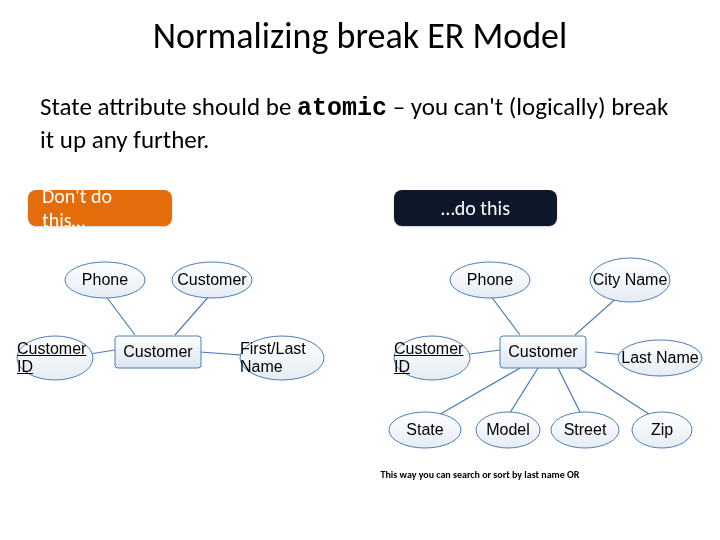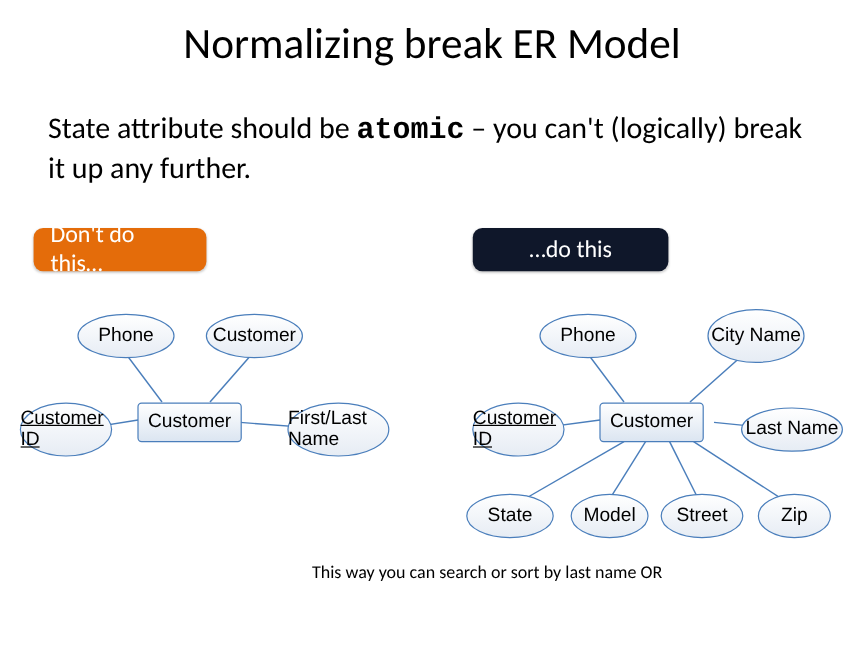--- a/index.html
+++ b/index.html
@@ -73,23 +73,24 @@
     width: 720px;
     height: 540px;
     pointer-events: none;
   }
 
   .caption {
     position: absolute;
     top: 468px;
     left: 260px;
     width: 440px;
-    font-size: 15px;
-    text-align: left;
+    font-size: 10px;
+    text-align: center;
     line-height: 1.35;
+    font-weight: bold;
   }
 
   
   .node-label {
     font-family: Liberation Sans, sans-serif;
     font-size: 16px;
     text-align: left;
     width: 100%;
     height: 100%;
     display: flex;

